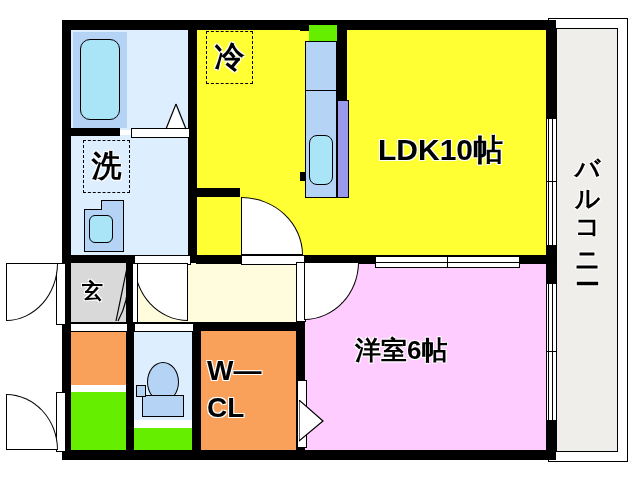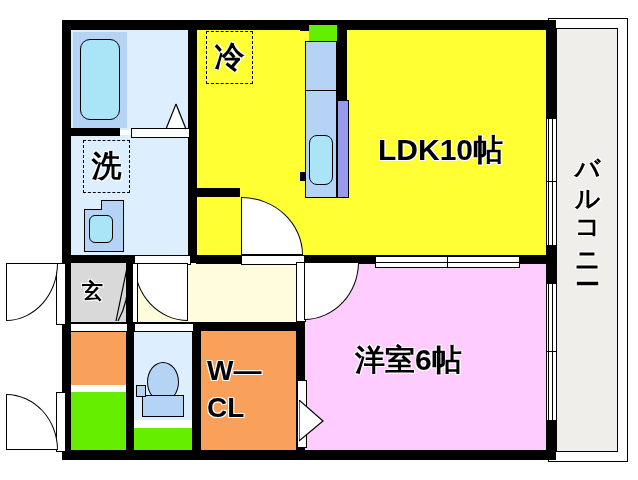--- a/index.html
+++ b/index.html
@@ -37,21 +37,21 @@
     position: absolute;
     color: #000000;
     font-weight: bold;
     white-space: nowrap;
     letter-spacing: 0px;
     text-shadow: 1px 1px 0 #ffffff, -1px -1px 0 #ffffff,
                  1px -1px 0 #ffffff, -1px 1px 0 #ffffff;
     text-align: right;
   }
   .lbl-ldk   { font-size: 30px; left: 378px; top: 130px; }
-  .lbl-yoshitsu { font-size: 30px; left: 355px; top: 340px; }
+  .lbl-yoshitsu { font-size: 26px; left: 355px; top: 333px; }
   .lbl-wcl-1 { font-size: 28px; left: 207px; top: 355px; }
   .lbl-wcl-2 { font-size: 28px; left: 207px; top: 392px; }
   .lbl-genkan{ font-size: 21px; left: 82px; top: 277px; }
 
   .lbl-balcony {
     position: absolute;
     left: 572px;
     top: 140px;
     font-size: 25px;
     font-weight: bold;

